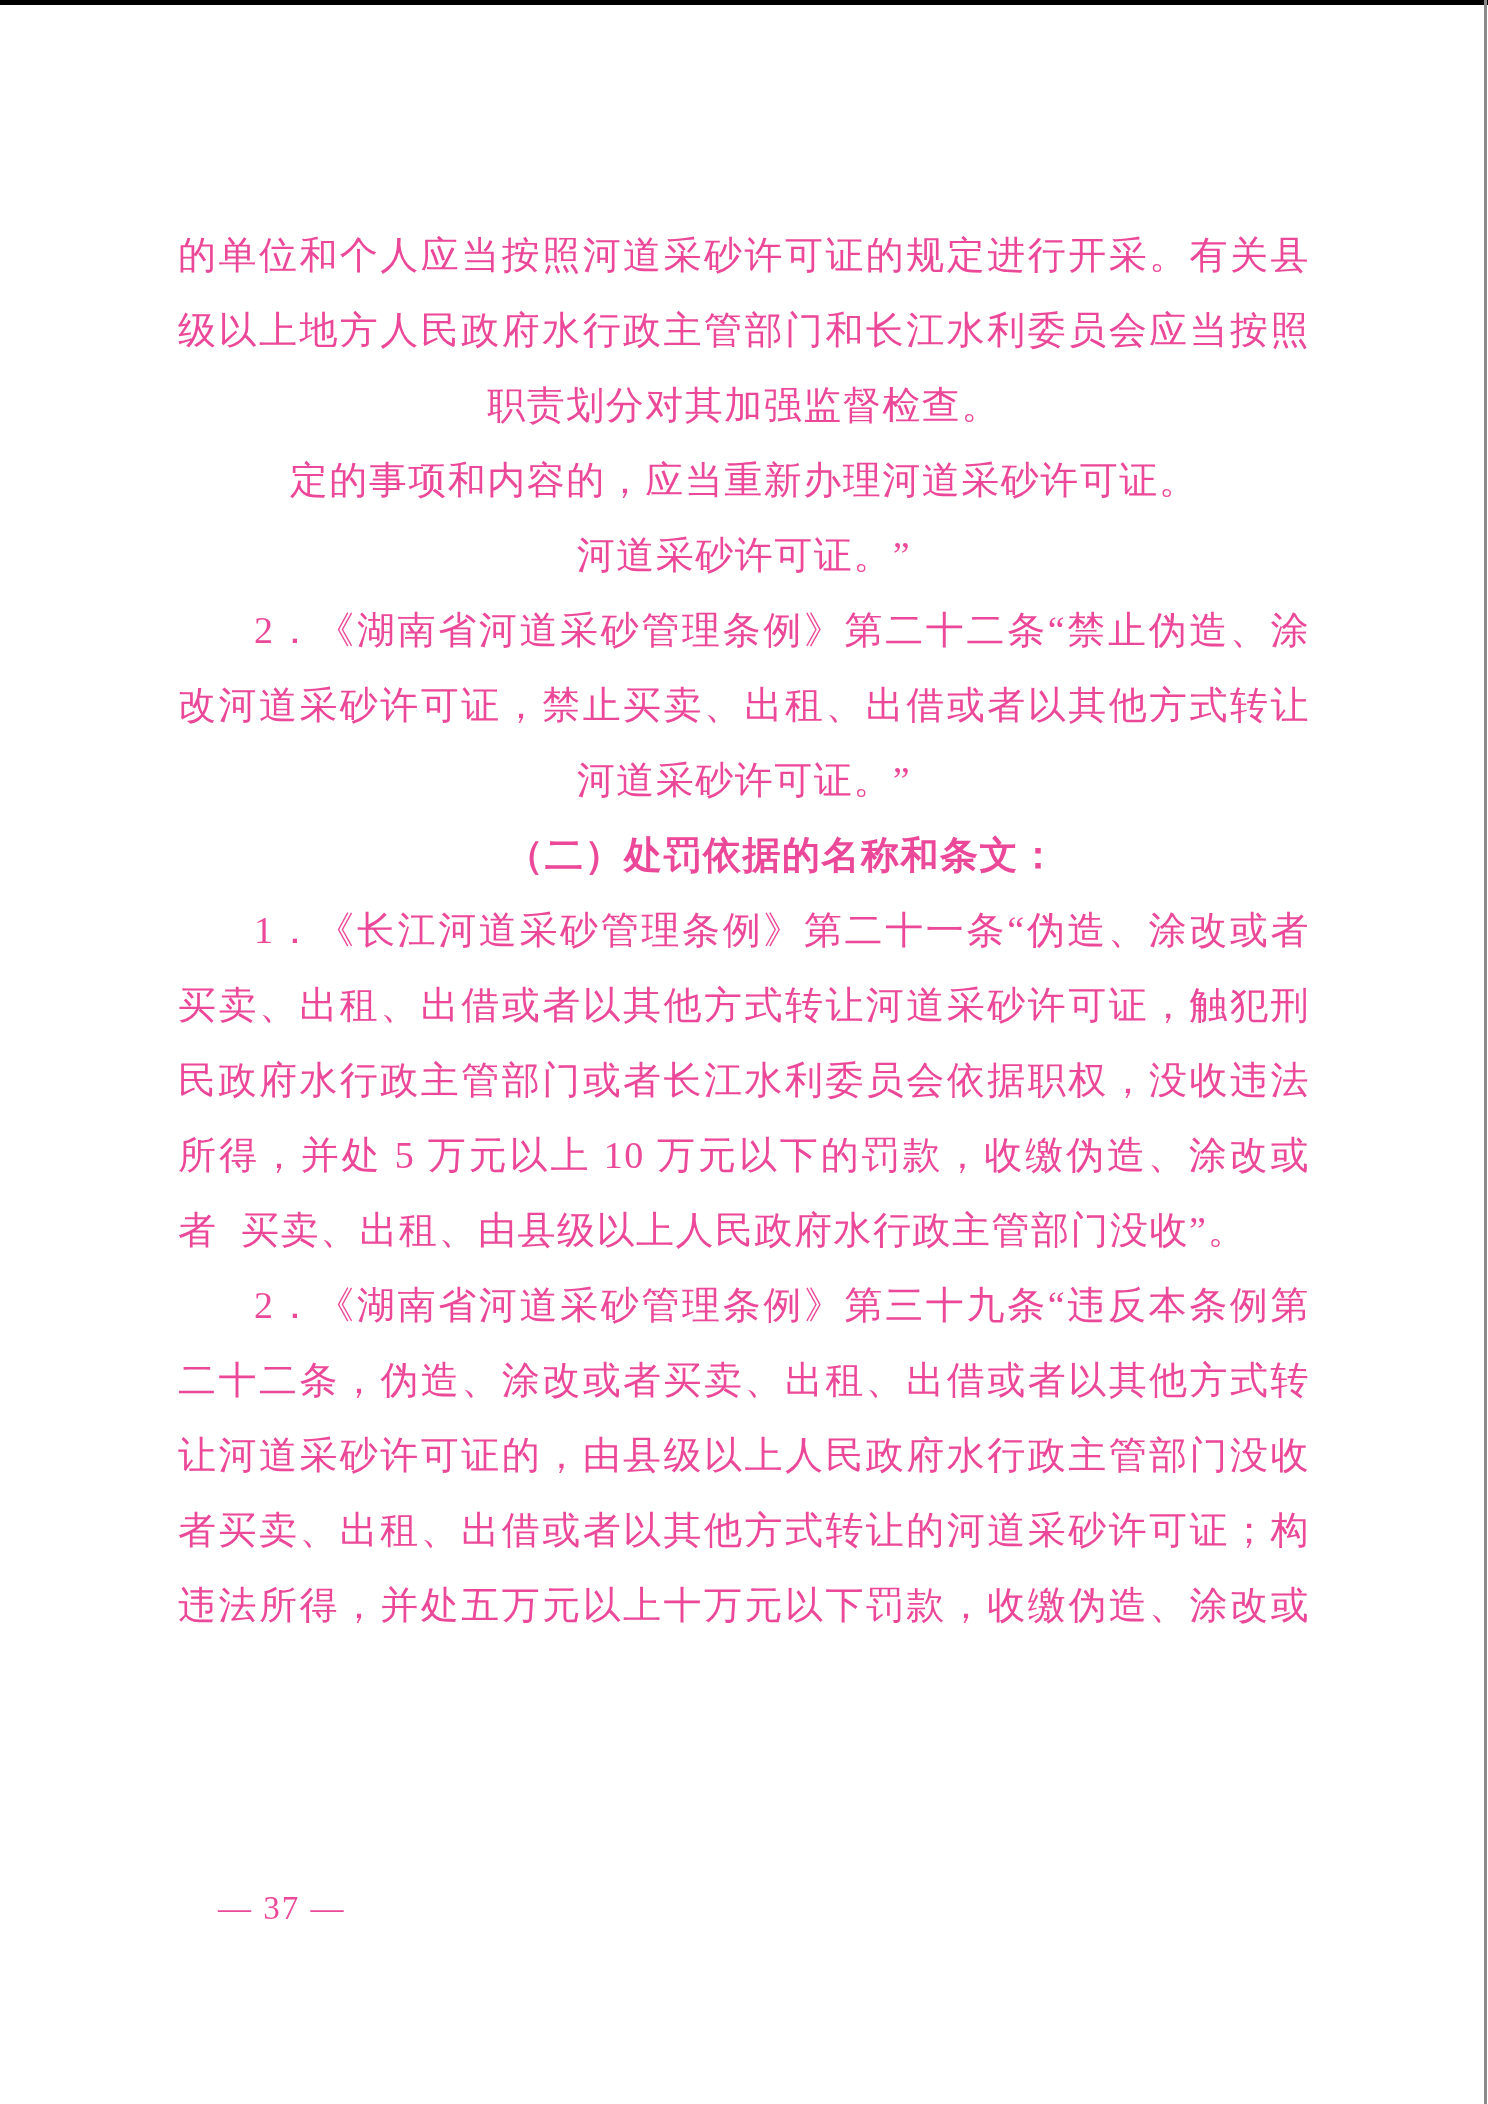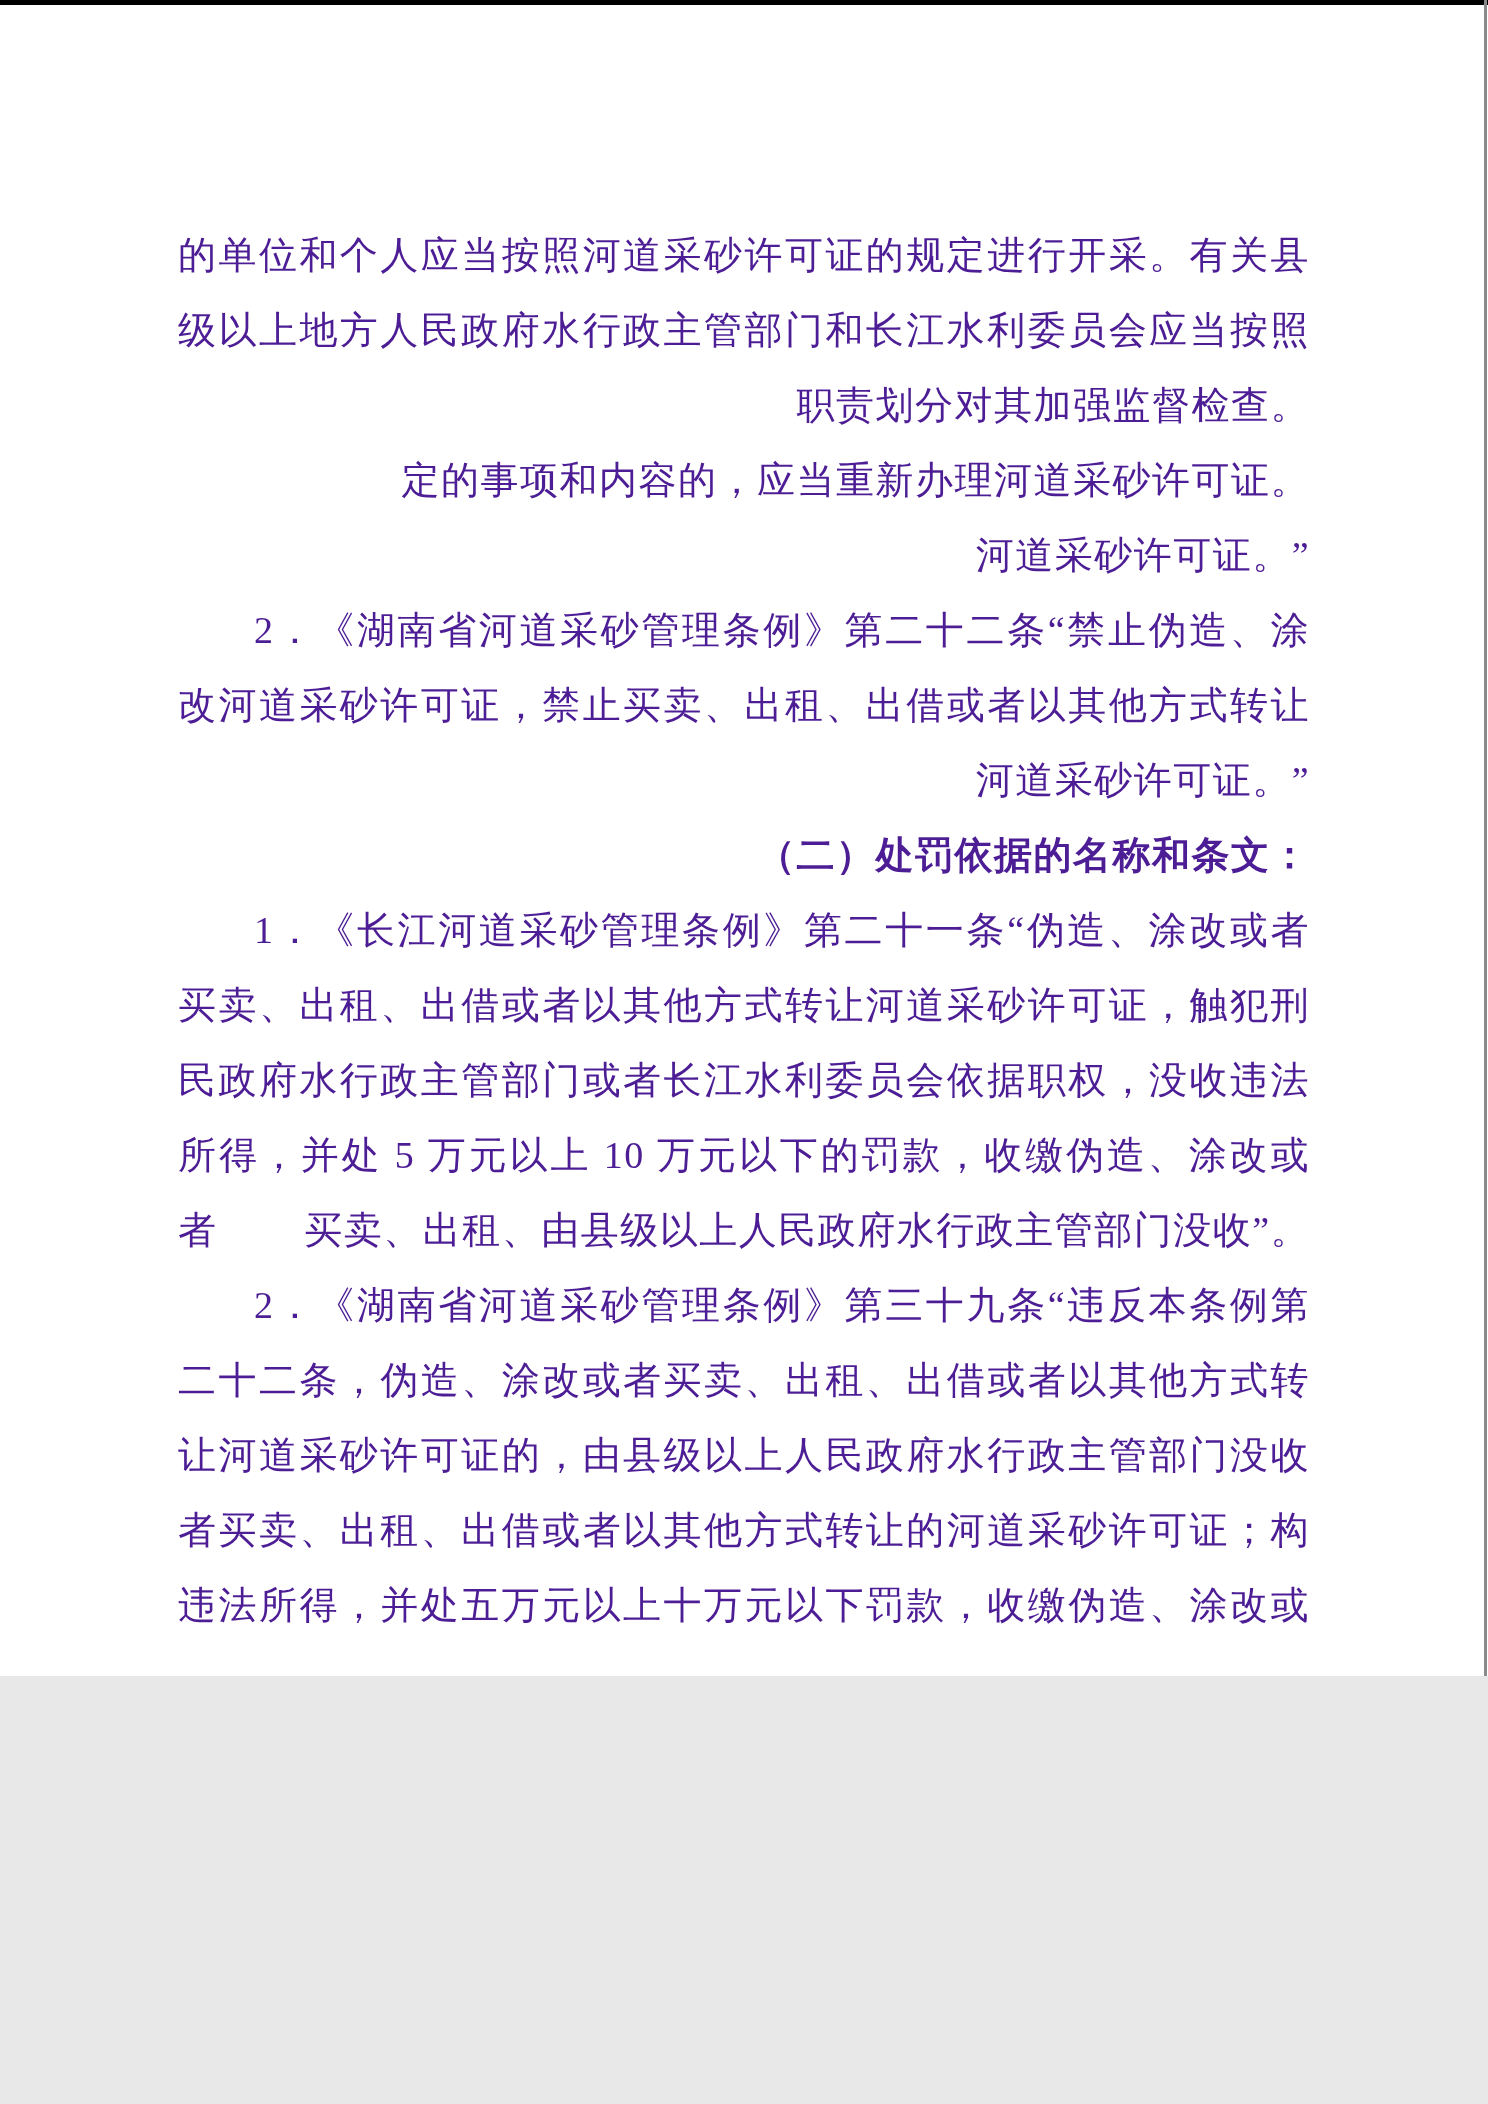--- a/index.html
+++ b/index.html
@@ -3,25 +3,25 @@
 <meta charset="utf-8">
 <style>
   html, body {
     margin: 0;
     padding: 0;
     background: #e8e8e8;
   }
   #page {
     position: relative;
     width: 1488px;
-    height: 1676px;
+    height: 2104px;
     background: #ffffff;
     overflow: hidden;
     font-family: "Liberation Serif", "DejaVu Serif", serif;
-    color: #4c1d95;
+    color: #ec4899;
   }
   #scan-top-edge {
     position: absolute;
     top: 0; left: 0;
     width: 100%; height: 5px;
     background: #000000;
   }
   #scan-right-edge {
     position: absolute;
     top: 0; right: 1px;
@@ -33,21 +33,21 @@
     top: 218px;
     left: 178px;
     width: 1132px;
   }
   .line {
     height: 75px;
     line-height: 75px;
     font-size: 38px;
     letter-spacing: 1.5px;
     white-space: nowrap;
-    text-align: right;
+    text-align: center;
   }
   .line.justify {
     white-space: normal;
     text-align: justify;
     text-align-last: justify;
     text-justify: inter-character;
   }
   .line.indent {
     text-indent: 76px;
   }

